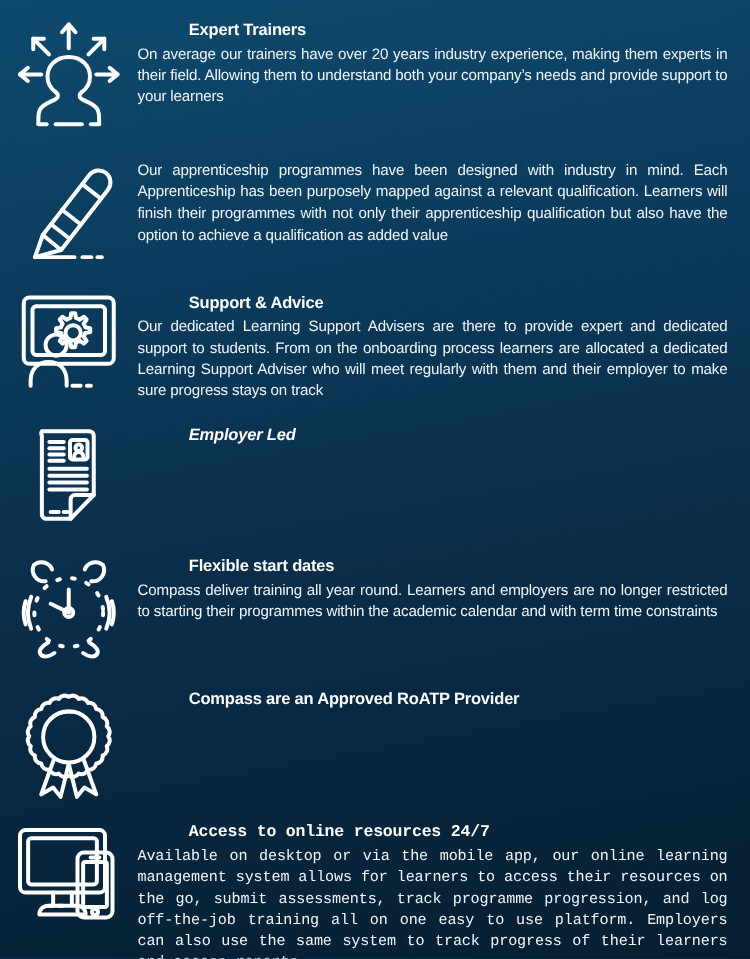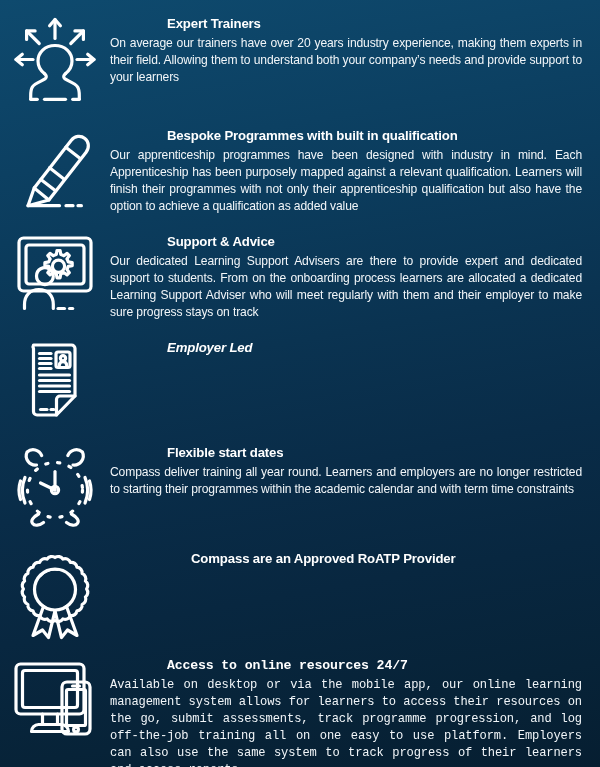--- a/index.html
+++ b/index.html
@@ -54,21 +54,21 @@
   .text-col {
     flex: 1 1 auto;
     padding-right: 18px;
     padding-top: 2px;
   }
   .f-title {
     color: #ffffff;
     font-size: 13.2px;
     font-weight: bold;
     line-height: 1.25;
-    margin: 0 0 2px 16px;
+    margin: 0 0 2px 0;
     letter-spacing: -0.15px;
     padding-left: 41px;
   }
   .f-body {
     color: #f2f6f9;
     font-size: 12.1px;
     line-height: 1.42;
     margin: 0;
     text-align: justify;
     letter-spacing: -0.12px;
@@ -130,21 +130,20 @@
 
         <path d="M25.9 51.4 L40.2 62.6"></path>
         <path d="M34.6 39.8 L48.9 51.0"></path>
 
         <path d="M13.0 77.7 H44.5"></path>
         <path d="M51.0 77.7 h7"></path>
         <path d="M63.0 77.7 h3.4"></path>
       </svg>
     </div>
     <div class="text-col">
-      <p class="f-title">Bespoke Programmes with built in qualification</p>
       <p class="f-body">Our apprenticeship programmes have been designed with industry in mind. Each Apprenticeship has been purposely mapped against a relevant qualification. Learners will finish their programmes with not only their apprenticeship qualification but also have the option to achieve a qualification as added value</p>
     </div>
   </div>
 
   <div class="feature" style="top:232px;">
     <div class="icon-wrap">
       <svg width="82" height="80" viewBox="0 0 82 80" aria-hidden="true">
 
         <rect x="5" y="4" width="72" height="53" rx="4.5"></rect>
 
@@ -219,21 +218,21 @@
         <path d="M24.5 69.0 c-5.5 3.2 -8.0 6.5 -6.0 9.4 c2.0 2.9 6.8 2.2 11.0 -1.0"></path>
         <path d="M57.5 69.0 c5.5 3.2 8.0 6.5 6.0 9.4 c-2.0 2.9 -6.8 2.2 -11.0 -1.0"></path>
       </svg>
     </div>
     <div class="text-col">
       <p class="f-title">Flexible start dates</p>
       <p class="f-body">Compass deliver training all year round. Learners and employers are no longer restricted to starting their programmes within the academic calendar and with term time constraints</p>
     </div>
   </div>
 
-  <div class="feature" style="top:549px;gap:24px;">
+  <div class="feature" style="top:549px;">
     <div class="icon-wrap">
       <svg width="80" height="92" viewBox="0 0 80 92" aria-hidden="true">
 
         <path d="M28.5 55.5 L18.0 84.5 L27.5 79.0 L33.5 86.5 L40.0 60.0"></path>
         <path d="M51.5 55.5 L62.0 84.5 L52.5 79.0 L46.5 86.5 L40.0 60.0"></path>
 
         <path d="M40 6.5
           a5.6 5.6 0 0 1 7.9 1.6 a5.6 5.6 0 0 1 7.5 3.3 a5.6 5.6 0 0 1 6.6 4.8
           a5.6 5.6 0 0 1 5.1 6.4 a5.6 5.6 0 0 1 3.3 7.4 a5.6 5.6 0 0 1 1.2 8.0
           a5.6 5.6 0 0 1 -1.2 8.0 a5.6 5.6 0 0 1 -3.3 7.4 a5.6 5.6 0 0 1 -5.1 6.4

